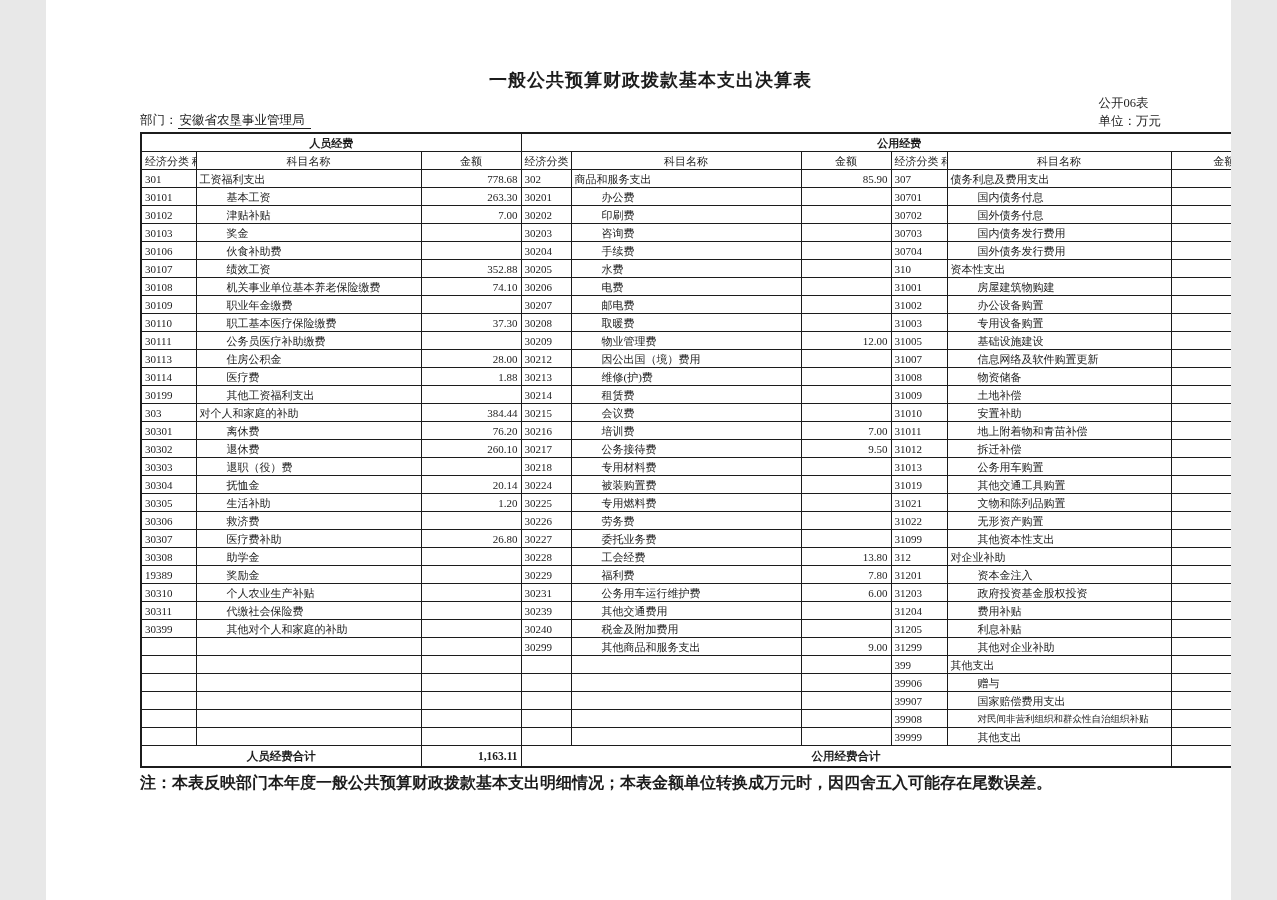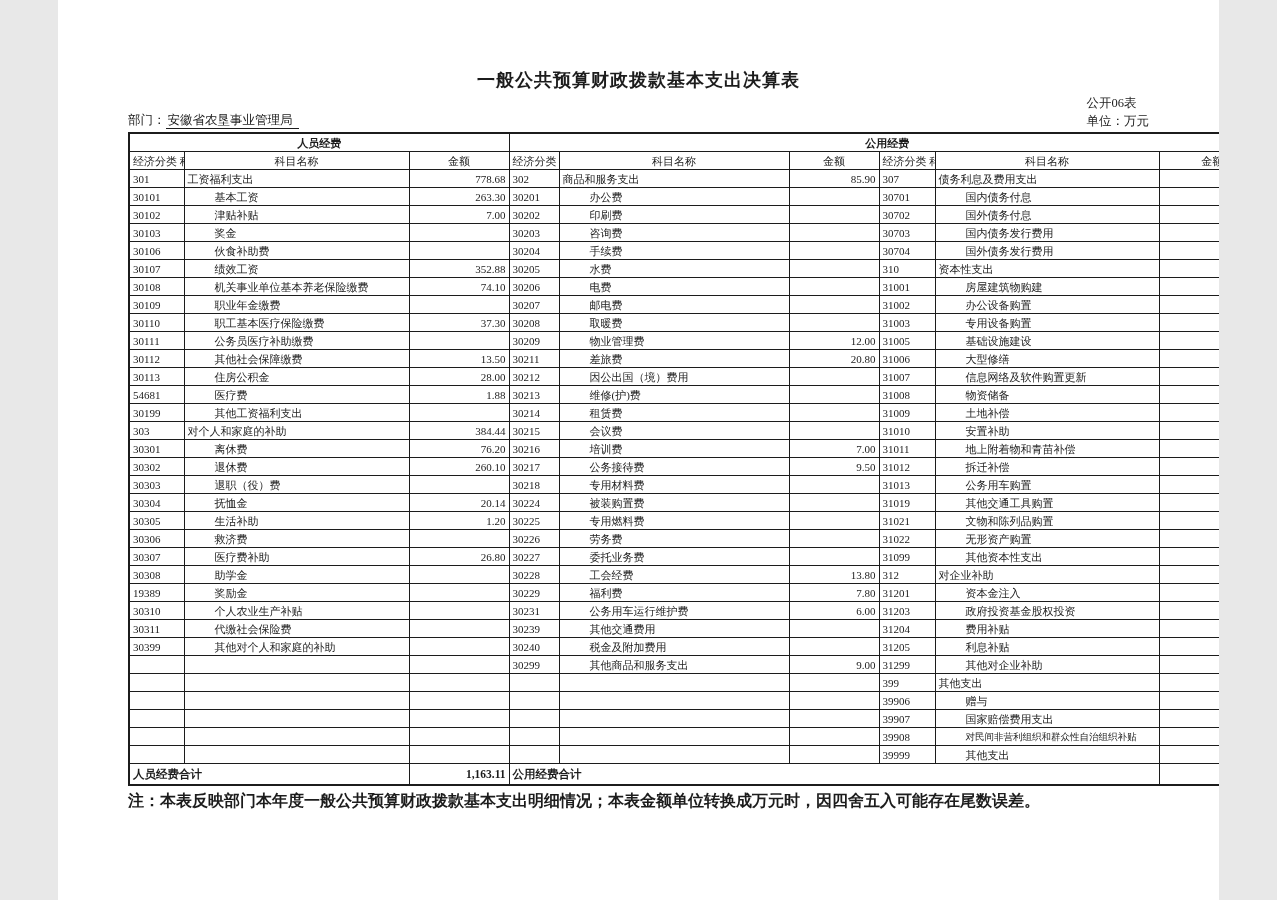--- a/index.html
+++ b/index.html
@@ -4,20 +4,21 @@
 <style>
   html,body { margin:0; padding:0; background:#e8e8e8; }
   .page {
     position:relative;
     width:1161px; height:900px;
     margin:0 auto;
     background:var(--paper,#ffffff);
     color:var(--ink,#1c1c1c);
     font-family:"Liberation Serif","DejaVu Serif",serif;
     overflow:hidden;
+    padding-left:24px;
   }
   .title {
     padding-top:68px;
     text-align:center;
     font-size:18px;
     font-weight:bold;
     letter-spacing:1px;
   }
   .meta-row {
     display:flex;
@@ -47,21 +48,21 @@
     vertical-align:middle;
   }
   td.ghead { font-weight:bold; text-align:center; height:19px; font-size:12.5px; }
   td.chead { text-align:center; height:54px; white-space:pre-line; font-size:11.5px; line-height:1.35; }
   td.code  { padding-left:3px; }
   td.name  { padding-left:5px; }
   td.name.indent { padding-left:30px; }
   td.name.small  { font-size:9.5px; }
   td.amt   { text-align:right; padding-right:3px; }
   tr.total-row td { font-weight:bold; height:20px; font-size:11.5px; }
-  tr.total-row td.total-label { }
+  tr.total-row td.total-label { text-align:center; }
   .note {
     margin:5px 70px 0 70px;
     font-size:16px;
     font-weight:bold;
   }
   .pageno {
     position:absolute;
     left:0; right:0;
     top:828px;
     text-align:center;
@@ -222,43 +223,32 @@
           <td class="name indent">公务员医疗补助缴费</td>
           <td class="amt"></td>
           <td class="code">30209</td>
           <td class="name indent">物业管理费</td>
           <td class="amt">12.00</td>
           <td class="code">31005</td>
           <td class="name indent">基础设施建设</td>
           <td class="amt"></td>
         </tr>
         <tr>
-          <td class="code">30112</td>
-          <td class="name indent">其他社会保障缴费</td>
-          <td class="amt">13.50</td>
-          <td class="code">30211</td>
-          <td class="name indent">差旅费</td>
-          <td class="amt">20.80</td>
-          <td class="code">31006</td>
-          <td class="name indent">大型修缮</td>
-          <td class="amt"></td>
-        </tr>
-        <tr>
           <td class="code">30113</td>
           <td class="name indent">住房公积金</td>
           <td class="amt">28.00</td>
           <td class="code">30212</td>
           <td class="name indent">因公出国（境）费用</td>
           <td class="amt"></td>
           <td class="code">31007</td>
           <td class="name indent">信息网络及软件购置更新</td>
           <td class="amt"></td>
         </tr>
         <tr>
-          <td class="code">54681</td>
+          <td class="code">30114</td>
           <td class="name indent">医疗费</td>
           <td class="amt">1.88</td>
           <td class="code">30213</td>
           <td class="name indent">维修(护)费</td>
           <td class="amt"></td>
           <td class="code">31008</td>
           <td class="name indent">物资储备</td>
           <td class="amt"></td>
         </tr>
         <tr>

